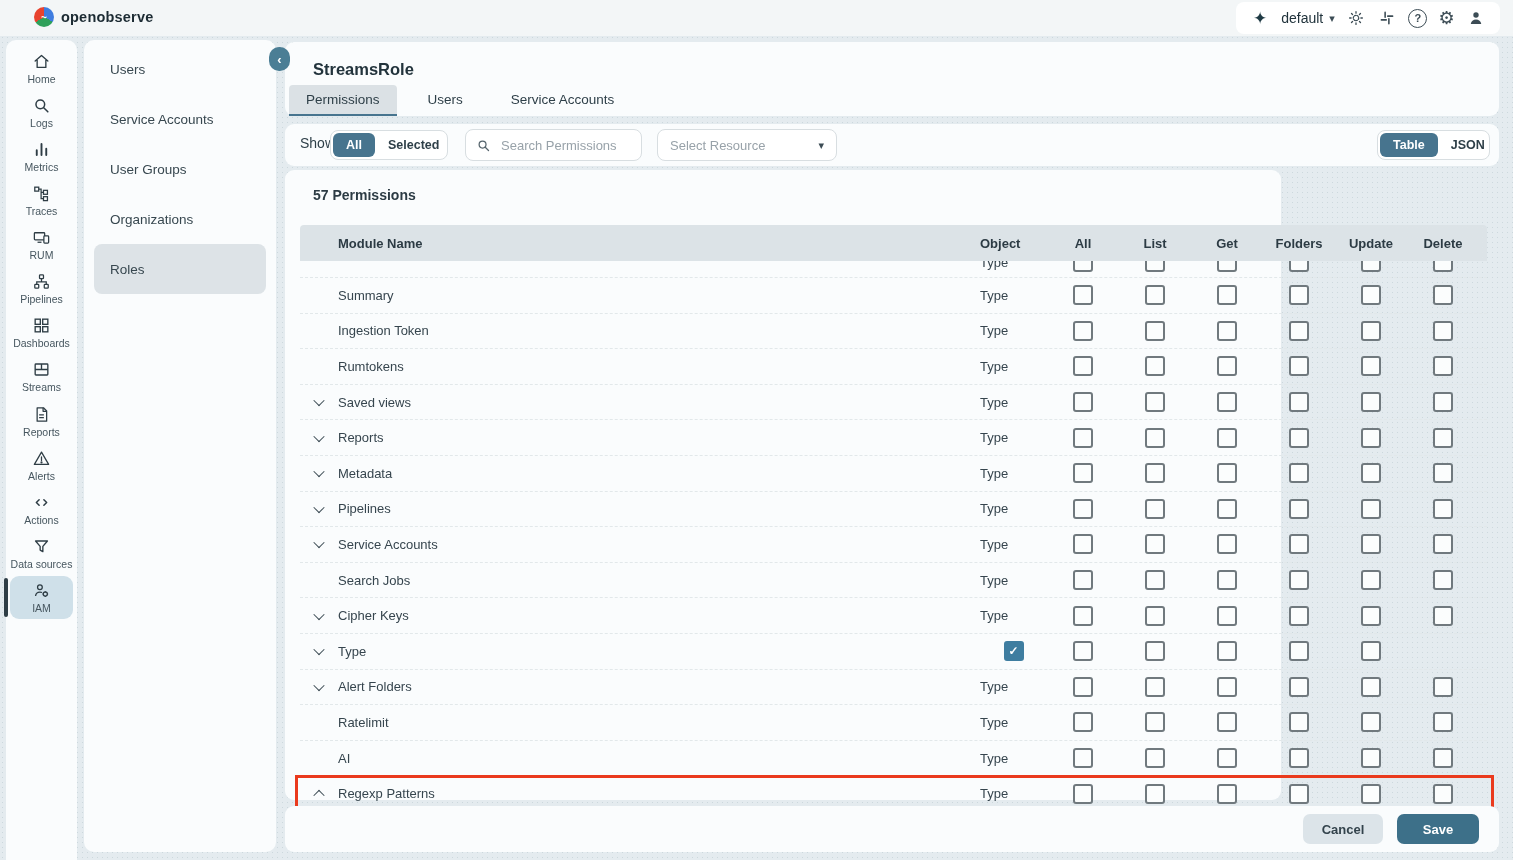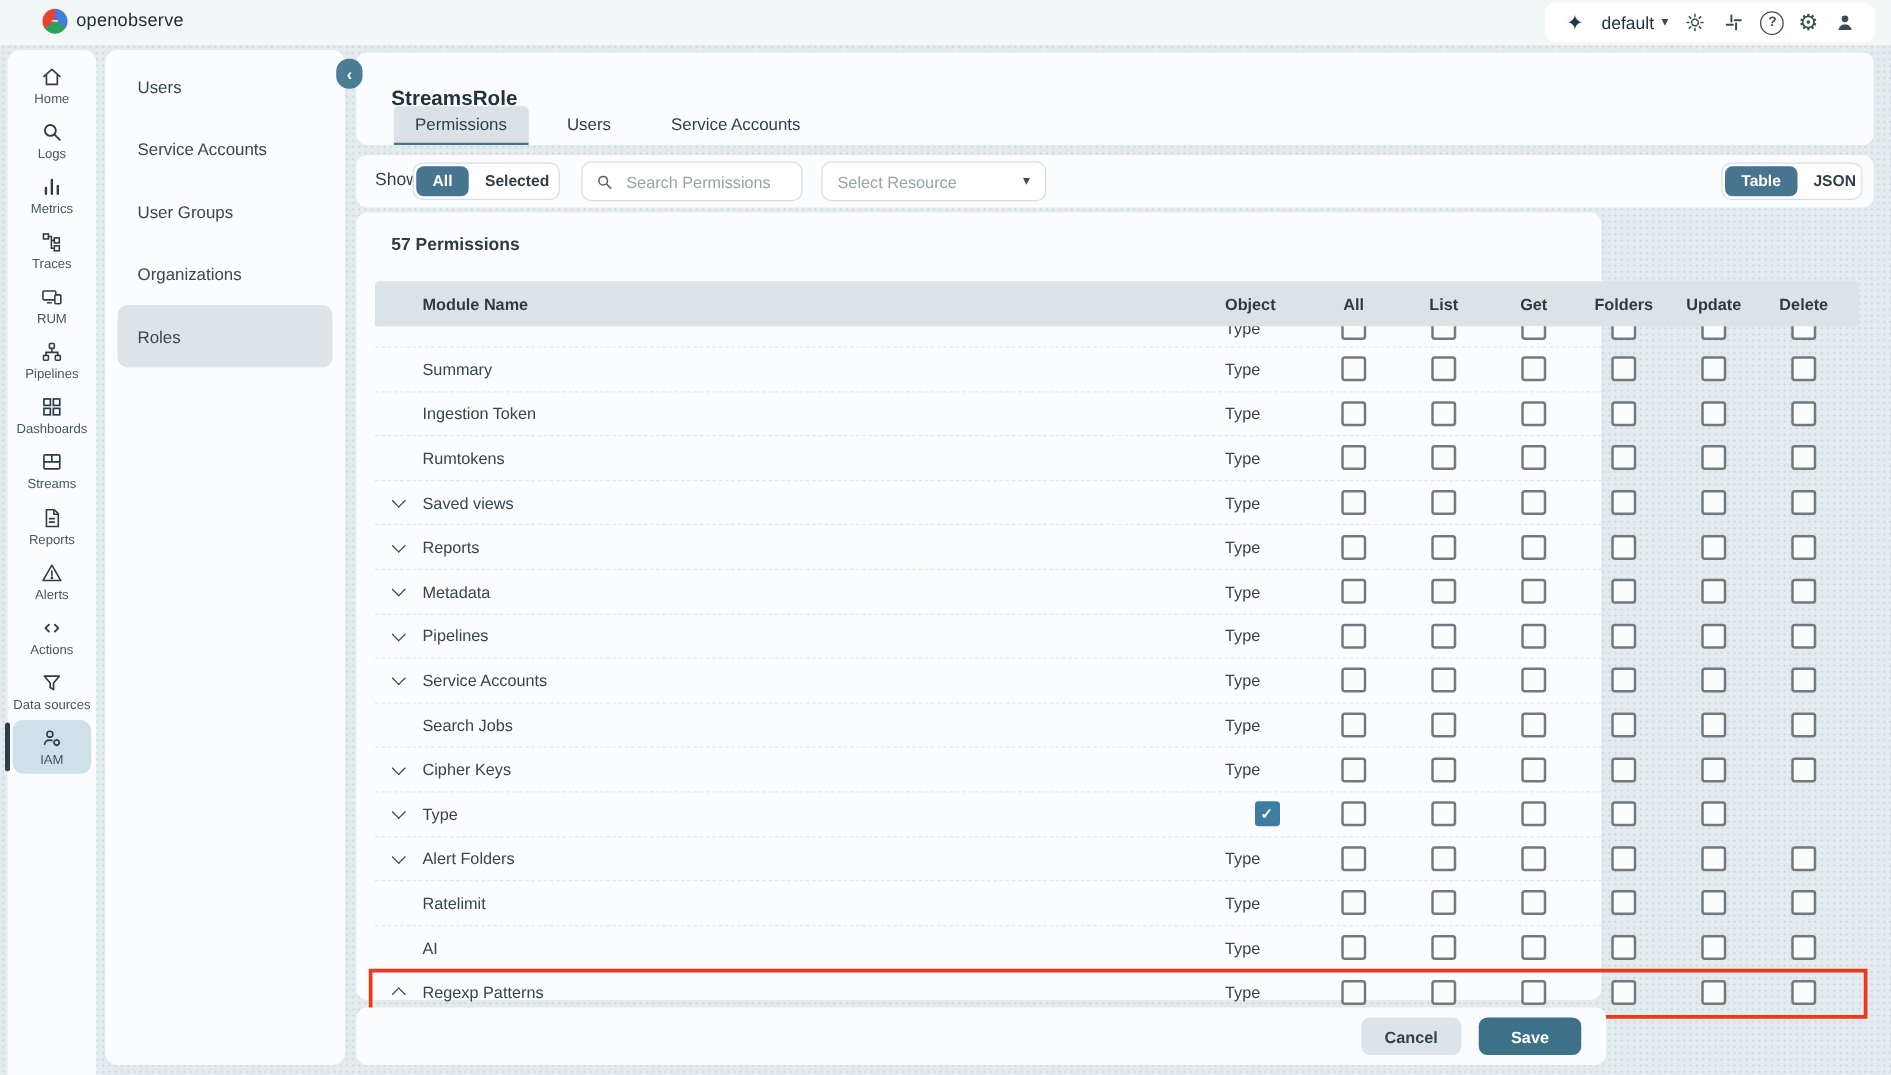--- a/index.html
+++ b/index.html
@@ -7,21 +7,21 @@
     font-family:"Liberation Sans", sans-serif;
     background-color:#e4ebef;
     background-image:radial-gradient(#ccd8dd 0.8px, transparent 0.9px);
     background-size:5px 5px;color:#36454e;}
   
   .topbar{position:absolute;left:0;top:0;right:0;height:36px;background:#f3f6f7;z-index:6;}
   .brand{position:absolute;left:34px;top:7px;display:flex;align-items:center;gap:7px;}
   .logo{width:20px;height:20px;border-radius:50%;
     background:conic-gradient(from 0deg,#3f7de0 0 33%,#2fa05a 33% 66%,#e8432f 66% 100%);
     display:flex;align-items:center;justify-content:center;color:#fff;font-size:10px;font-weight:700;}
-  .brand-name{font-size:14.5px;font-weight:400;color:#1c2b33;letter-spacing:.2px;}
+  .brand-name{font-size:14.5px;font-weight:700;color:#1c2b33;letter-spacing:.2px;}
   .top-controls{position:absolute;right:13px;top:2px;width:264px;height:32px;background:#fff;
     border-radius:8px;display:flex;align-items:center;justify-content:space-between;padding:0 14px;box-sizing:border-box;}
   .tc-ic{display:flex;align-items:center;justify-content:center;width:20px;height:20px;color:#3c4c55;}
   .tc-ic svg{width:18px;height:18px;}
   .star-ic{color:#1f3a44;font-size:17px;line-height:1;}
   .org-sel{display:flex;align-items:center;gap:6px;font-size:14px;color:#21333c;}
   .caret{font-size:11px;color:#3c4c55;line-height:1;}
   .help-ic{width:17px;height:17px;border:1.7px solid #3c4c55;border-radius:50%;
     font-size:11px;font-weight:700;display:flex;align-items:center;justify-content:center;color:#3c4c55;}
   .gear-ic{font-size:18px;color:#3c4c55;line-height:1;}
@@ -41,22 +41,22 @@
     border-radius:10px;padding-top:4px;box-sizing:border-box;}
   .panel-item{height:50px;display:flex;align-items:center;padding:0 16px;margin:0 10px;
     font-size:13.5px;color:#37474f;border-radius:8px;cursor:pointer;}
   .panel-item.active{background:#dde3e7;}
   .collapse-btn{position:absolute;left:269px;top:47px;width:21px;height:24px;border-radius:10px;
     background:#4b7e95;color:#fff;font-size:13px;font-weight:700;display:flex;align-items:center;
     justify-content:center;z-index:7;cursor:pointer;}
   
   .card{position:absolute;background:#fafcfd;border-radius:9px;}
   .header-card{left:285px;top:42px;width:1214px;height:74px;}
-  .page-title{position:absolute;left:28px;top:28px;font-size:16.5px;font-weight:700;color:#22333c;}
-  .tabs{position:absolute;left:30px;bottom:0;display:flex;}
+  .page-title{position:absolute;left:28px;top:18px;font-size:16.5px;font-weight:700;color:#22333c;}
+  .tabs{position:absolute;left:4px;bottom:0;display:flex;}
   .tab{height:31px;padding:0 17px;display:flex;align-items:center;font-size:13.5px;color:#2e3f48;
     margin-right:14px;cursor:pointer;border-bottom:2.5px solid transparent;box-sizing:border-box;}
   .tab.active{background:#dbe1e5;border-bottom:2.5px solid var(--accent);border-radius:4px 4px 0 0;}
   
   .toolbar-card{left:285px;top:124px;width:1214px;height:42px;}
   .show-label{position:absolute;left:15px;top:11px;font-size:14px;color:#2e3f48;}
   .seg{position:absolute;height:30px;border:1px solid #d8dee1;border-radius:8px;background:#fff;
     display:flex;align-items:center;padding:0 2px;box-sizing:border-box;}
   .seg-filter{left:45px;top:6px;width:118px;}
   .seg-view{left:1092px;top:6px;width:113px;}
@@ -87,21 +87,21 @@
     border:3px solid var(--hl);pointer-events:none;}
   .cell-chev{display:flex;justify-content:center;align-items:center;cursor:pointer;}
   .chev{display:inline-block;width:7px;height:7px;border-right:1.7px solid #3a4a52;
     border-bottom:1.7px solid #3a4a52;transform:rotate(45deg) translate(-1px,-1px);}
   .chev.up{transform:rotate(-135deg) translate(-1px,-1px);}
   .ccell{display:flex;justify-content:center;}
   .cb{width:16px;height:16px;border:2px solid #70797e;border-radius:3px;background:#fbfdfd;
     display:flex;align-items:center;justify-content:center;cursor:pointer;}
   .cb.checked{background:var(--cbx);border-color:var(--cbx);color:#fff;font-size:12px;font-weight:700;}
   
-  .footer-card{left:285px;top:806px;width:1000px;height:46px;display:flex;align-items:center;
+  .footer-card{left:285px;top:806px;width:1214px;height:46px;display:flex;align-items:center;
     justify-content:flex-end;gap:14px;padding-right:20px;box-sizing:border-box;}
   .btn{height:30px;border:none;border-radius:7px;font-size:13px;font-weight:600;cursor:pointer;
     display:flex;align-items:center;justify-content:center;font-family:"Liberation Sans",sans-serif;}
   .btn-cancel{width:80px;background:#dce4e9;color:#33434c;}
   .btn-save{width:82px;background:var(--accent2);color:#fff;}
 </style>
 </head>
 <body>
 
 <div id="app">

